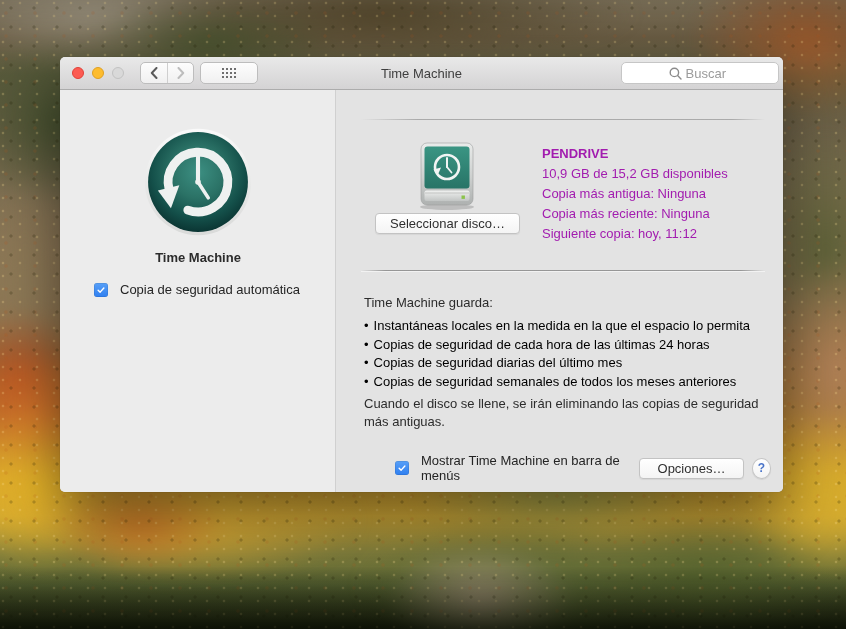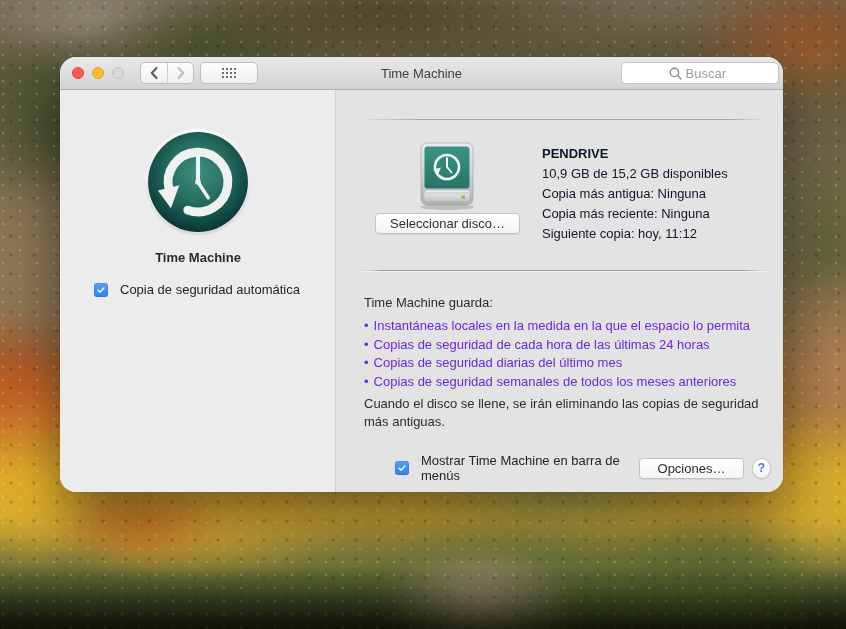--- a/index.html
+++ b/index.html
@@ -38,21 +38,21 @@
   .b18{left:100px;top:20px;width:260px;height:90px;background:radial-gradient(ellipse,#4a5430 0%,rgba(74,84,48,0) 70%);}
   .speckle{position:absolute;inset:0;opacity:.45;
     background-image:
       radial-gradient(circle at 3px 3px, rgba(255,228,150,.55) 1px, transparent 1.7px),
       radial-gradient(circle at 11px 8px, rgba(35,32,8,.5) 1.2px, transparent 2px),
       radial-gradient(circle at 6px 13px, rgba(190,90,30,.35) 1.3px, transparent 2.2px);
     background-size:17px 13px, 23px 19px, 29px 23px;}
   .wallshade{position:absolute;inset:0;background:linear-gradient(180deg,rgba(0,0,0,.12) 0%,rgba(0,0,0,0) 10%,rgba(0,0,0,0) 90%,rgba(8,12,4,.75) 100%);}
 
   
-  .win{position:absolute;left:60px;top:57px;width:723px;height:435px;border-radius:16px;
+  .win{position:absolute;left:60px;top:57px;width:723px;height:435px;border-radius:5px;
     box-shadow:0 24px 60px rgba(0,0,0,.48), 0 0 1px rgba(0,0,0,.4);
     background:#e3e3e3;overflow:hidden;}
   .titlebar{position:relative;height:32px;
     background:linear-gradient(180deg,#e9e9e9,#d4d3d4);
     border-bottom:1px solid #acacac;border-radius:5px 5px 0 0;}
   .lights{position:absolute;left:12px;top:10px;display:flex;gap:8px;}
   .light{width:12px;height:12px;border-radius:50%;box-sizing:border-box;padding:0;}
   .light.close{background:#fc5b52;border:1px solid #e14138;}
   .light.min{background:#fdbc2e;border:1px solid #dfa023;}
   .light.zoom{background:#d9d9d9;border:1px solid #c2c2c2;}
@@ -86,28 +86,28 @@
 
   .topline{position:absolute;left:25px;right:18px;top:29px;height:1px;
     background:linear-gradient(90deg,rgba(150,150,150,0),rgba(140,140,140,.65) 14%,rgba(140,140,140,.65) 92%,rgba(150,150,150,0));}
   .driveicon{position:absolute;left:80px;top:51px;width:62px;height:70px;}
   .btn{box-sizing:border-box;height:21px;border:1px solid #c3c3c3;border-radius:4px;
     background:linear-gradient(180deg,#ffffff,#f4f4f4);
     box-shadow:0 1px 1px rgba(0,0,0,.06);
     font-size:13px;color:#2f2f2f;font-family:"Liberation Sans",sans-serif;
     display:flex;align-items:center;justify-content:center;padding:0 10px;}
   .selectbtn{position:absolute;left:39px;top:123px;width:145px;}
-  .diskinfo{position:absolute;left:206px;top:54px;font-size:13px;color:#0f172a;}
+  .diskinfo{position:absolute;left:206px;top:54px;font-size:13px;color:#a21caf;}
   .diskinfo .dname{font-weight:bold;line-height:20px;}
   .diskinfo div{line-height:20px;}
   .divider{position:absolute;left:25px;right:18px;top:180px;height:1px;
     background:linear-gradient(90deg,rgba(140,140,140,0),rgba(125,125,125,.75) 6%,rgba(125,125,125,.75) 94%,rgba(140,140,140,0));
     box-shadow:0 1px 0 rgba(255,255,255,.55);}
   .guarda{position:absolute;left:28px;top:205px;font-size:13px;color:#2c2c2c;}
-  .bullets{position:absolute;left:28px;top:227px;margin:0;padding:0;list-style:none;font-size:13px;color:#6d28d9;}
+  .bullets{position:absolute;left:28px;top:227px;margin:0;padding:0;list-style:none;font-size:13px;color:#000000;}
   .bullets li{line-height:18.5px;}
   .bullets .dot{margin-right:5px;}
   .note{position:absolute;left:28px;top:305px;width:418px;font-size:13px;line-height:18px;color:#2c2c2c;margin:0;}
   .footer{position:absolute;left:31px;right:12px;top:367px;height:22px;display:flex;align-items:center;padding-left:28px;}
   .footer .cbrow{position:static;}
   .footer .spacer{flex:1;}
   .optionsbtn{width:112px;margin-right:8px;}
   .helpbtn{width:21px;height:21px;border-radius:50%;border:1px solid #c6c6c6;box-sizing:border-box;
     background:linear-gradient(180deg,#ffffff,#f3f3f3);box-shadow:0 1px 1px rgba(0,0,0,.08);
     font-size:12px;font-weight:bold;color:#4a74c9;display:flex;align-items:center;justify-content:center;padding:0;

